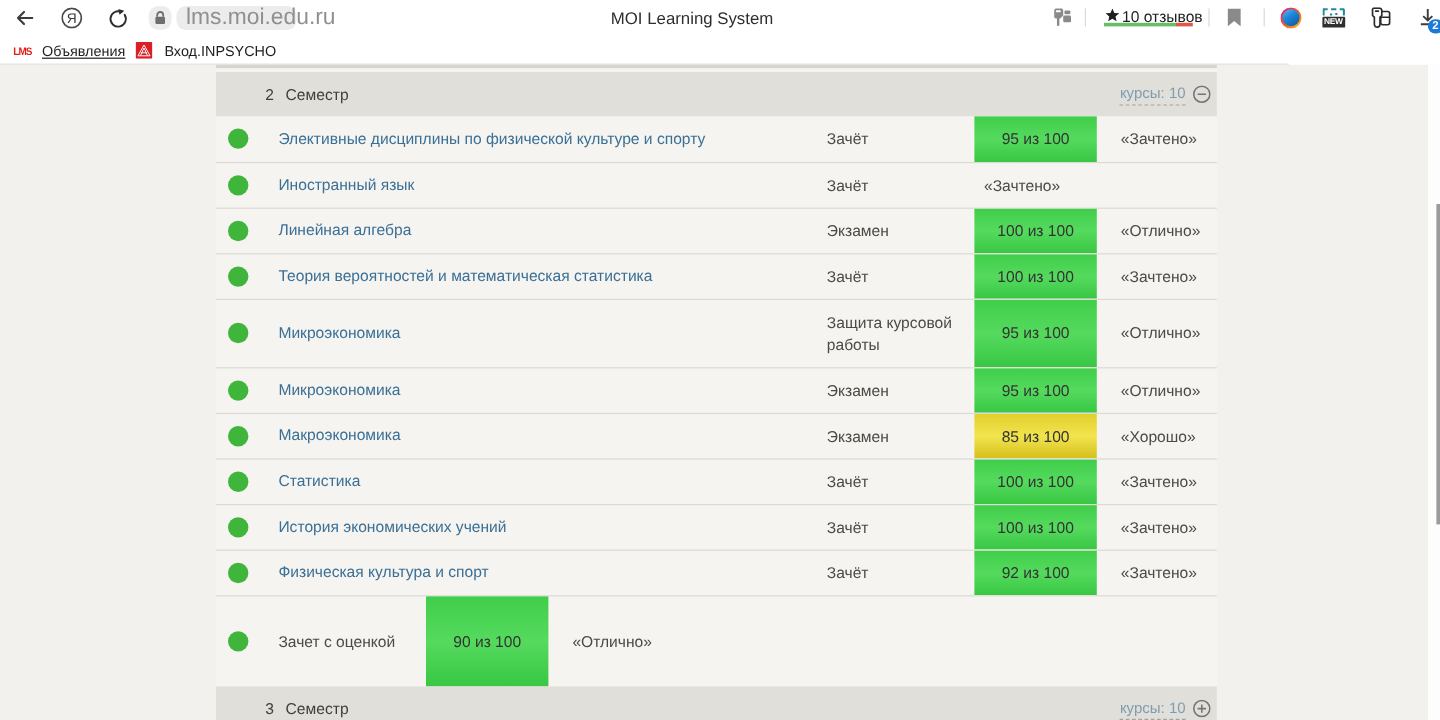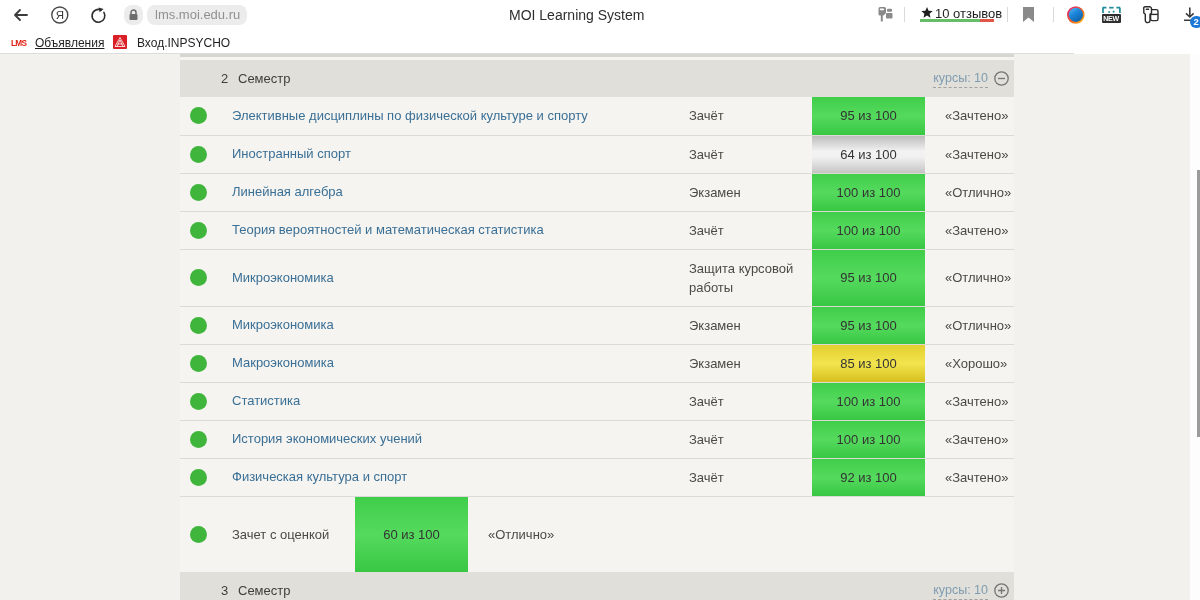--- a/index.html
+++ b/index.html
@@ -1,21 +1,21 @@
 <!DOCTYPE html>
 <html><head>
 <meta charset="utf-8">
 <style>
 * { margin:0; padding:0; box-sizing:border-box; }
 html,body { width:1200px; height:600px; overflow:hidden; font-family:"Liberation Sans", sans-serif; background:#fff; }
 .chrome { position:absolute; left:0; top:0; width:1200px; height:54px; background:#fff; }
 .toolbar { position:absolute; left:0; top:0; width:1200px; height:30px; }
 .abs { position:absolute; }
 .pill { position:absolute; top:5px; height:20px; background:#ececec; border-radius:8px; }
-.urltext { font-size:13px; color:#909090; line-height:20px; padding-left:8px; }
+.urltext { font-size:19px; color:#909090; line-height:20px; padding-left:8px; }
 .title { position:absolute; top:6.5px; left:509px; font-size:14px; color:#2e2e2e; }
 .sep { position:absolute; top:7px; width:1px; height:15px; background:#d9d9d9; }
 .revtext { position:absolute; top:6px; font-size:13px; color:#1f1f1f; }
 .bookmarks { position:absolute; left:0; top:30px; width:1074px; height:24px; background:#fff; border-bottom:1px solid #dedede; }
 .bm-lms { position:absolute; left:11px; top:8px; font-size:9px; font-weight:bold; color:#e01e14; letter-spacing:-0.8px; transform:scaleX(0.92); transform-origin:left; }
 .bm-text { position:absolute; top:6px; font-size:12px; color:#1f1f1f; }
 .page { position:absolute; left:0; top:54px; width:1200px; height:546px; background:#f2f1ed; }
 .content { position:absolute; left:180px; top:0; width:834px; }
 .topstrip { height:3px; background:#d7d5cf; }
 .topgap { height:2.5px; background:#f5f4f0; }
@@ -23,21 +23,21 @@
 .sechead .num { position:absolute; left:41px; top:11px; font-size:13px; color:#3f3f3a; }
 .sechead .name { position:absolute; left:58px; top:11px; font-size:13px; color:#3f3f3a; }
 .sechead .kursy { position:absolute; right:26px; top:11.5px; font-size:12.5px; color:#7f9cb1; border-bottom:1px dashed #a2a2a2; padding-bottom:2px; }
 .sechead svg.circ { position:absolute; right:5px; top:11px; }
 .row { position:relative; display:flex; background:#f5f4f0; border-top:1px solid #dcdad4;gap:12px; }
 .row.first { border-top:none; }
 .c1 { width:40px; position:relative; }
 .dot { position:absolute; left:10px; top:50%; margin-top:-8.5px; width:17px; height:17px; border-radius:50%; background:#3fb53c; }
 .c2 { width:445px; padding:9px 45px 9px 0; font-size:13px; line-height:18px; color:#3a6f96; display:flex; flex-direction:column; justify-content:center; }
 .c3 { width:111px; padding:9px 2px 9px 0; font-size:13px; line-height:19px; color:#4b4b44; display:flex; flex-direction:column; justify-content:center; }
-.c4 { width:113px; font-size:13px; color:#333; display:flex; align-items:center; justify-content:center; }
+.c4 { width:102px; font-size:13px; color:#333; display:flex; align-items:center; justify-content:center; }
 .c4.green { background:linear-gradient(180deg,#40ce4a 0%,#55da5e 50%,#38c743 100%); }
 .c4.gray { background:linear-gradient(180deg,#bdbdbd 0%,#f3f3f3 42%,#f0f0f0 58%,#c4c4c4 100%); }
 .c4.yellow { background:linear-gradient(180deg,#e3cf2e 0%,#f2e44e 50%,#d6bf1e 100%); }
 .c5 { flex:1; padding-left:8px; font-size:13px; color:#4b4b44; display:flex; align-items:center; }
 .h38 { height:38px; }
 .h57 { height:57px; }
 .h76 { height:76px; }
 .scrolltrack { position:absolute; right:0; top:0; width:10px; height:546px; background:#fdfdfd; }
 .scrollthumb { position:absolute; right:0; top:116px; width:3px; height:267px; background:#9b9b9b; }
 </style>
@@ -157,23 +157,22 @@
         </div>
       <div class="c2">Элективные дисциплины по физической культуре и спорту</div>
       <div class="c3">Зачёт</div>
       <div class="c4 green">95 из 100</div>
       <div class="c5">«Зачтено»</div>
     </div>
     <div class="row h38">
       <div class="c1">
           <div class="dot"></div>
         </div>
-      <div class="c2">Иностранный спорт</div>
-      <div class="c3">Зачёт</div>
-      <div class="c4 gray">64 из 100</div>
+      <div class="c2">Иностранный язык</div>
+      <div class="c3">Зачёт</div>
       <div class="c5">«Зачтено»</div>
     </div>
     <div class="row h38">
       <div class="c1">
           <div class="dot"></div>
         </div>
       <div class="c2">Линейная алгебра</div>
       <div class="c3">Экзамен</div>
       <div class="c4 green">100 из 100</div>
       <div class="c5">«Отлично»</div>
@@ -239,21 +238,21 @@
       <div class="c2">Физическая культура и спорт</div>
       <div class="c3">Зачёт</div>
       <div class="c4 green">92 из 100</div>
       <div class="c5">«Зачтено»</div>
     </div>
     <div class="row h76">
       <div class="c1">
           <div class="dot"></div>
         </div>
       <div class="c3">Зачет с оценкой</div>
-      <div class="c4 green">60 из 100</div>
+      <div class="c4 green">90 из 100</div>
       <div class="c5">«Отлично»</div>
     </div>
     <div class="sechead" style="height:29px;">
       <span class="num">3</span>
         <span class="name">Семестр</span>
       <span class="kursy">курсы: 10</span>
       <svg class="circ" width="15" height="15" viewBox="0 0 15 15">
           <circle cx="7.5" cy="7.5" r="6.7" stroke="#757575" stroke-width="1.3" fill="none"></circle>
           <path d="M4 7.5 H11 M7.5 4 V11" stroke="#757575" stroke-width="1.3"></path>
         </svg>

